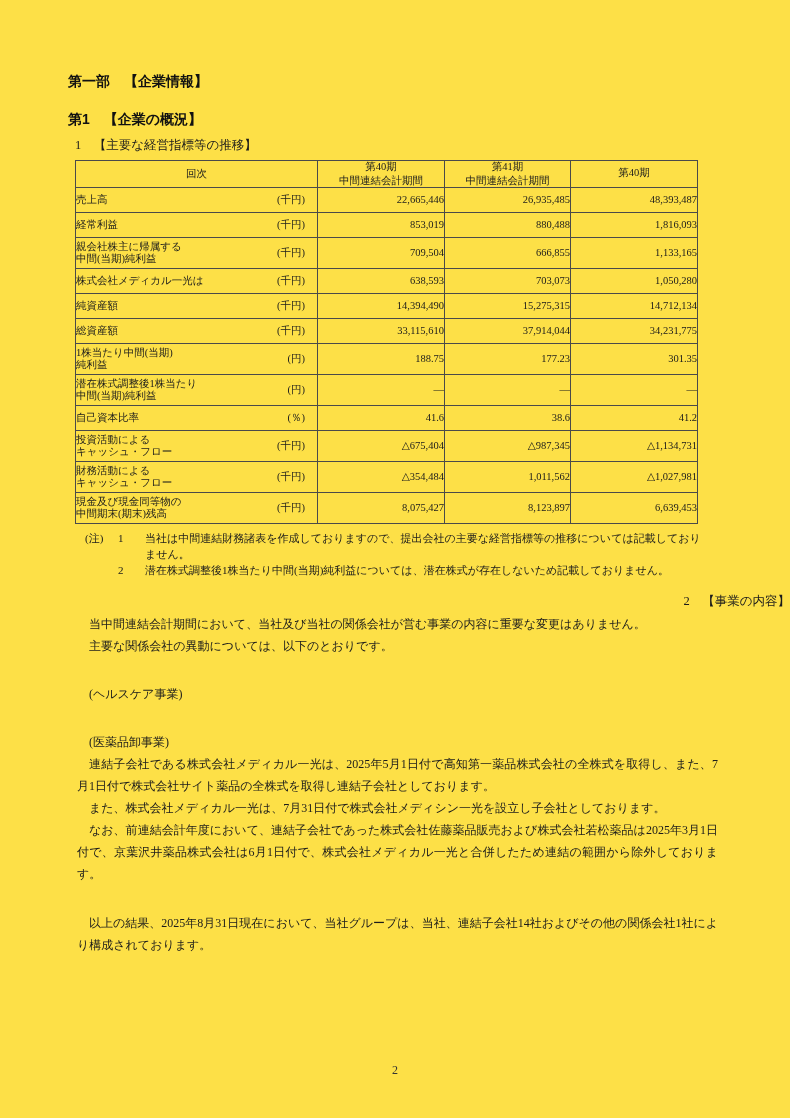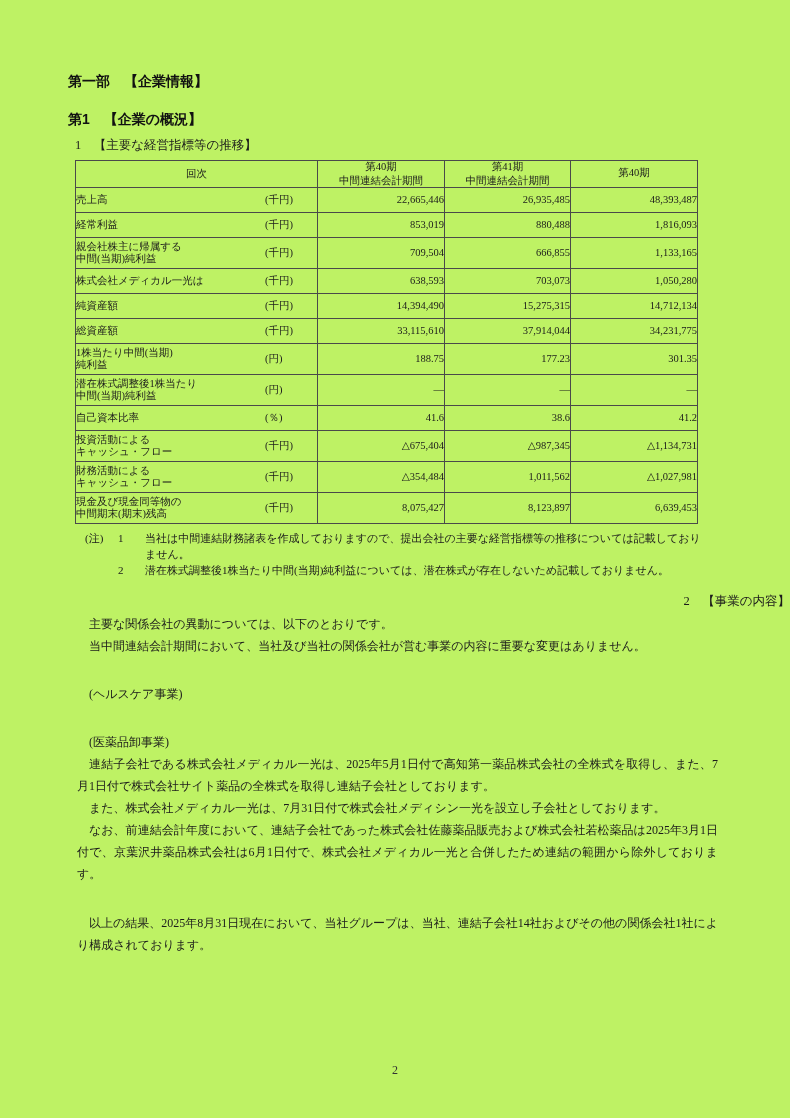--- a/index.html
+++ b/index.html
@@ -1,19 +1,19 @@
 <!DOCTYPE html>
 <html lang="ja"><head>
 <meta charset="utf-8">
 <style>
   html,body{margin:0;padding:0;background:#ffffff;}
   .page{
     position:relative;
     width:790px;height:1118px;
-    background:#bef264;
+    background:#fde047;
     color:#1b1b1b;
     font-family:"Liberation Serif","DejaVu Serif",serif;
     overflow:hidden;
     box-sizing:border-box;
     padding-top:73px;
   }
   .h-part{
     margin:0 0 0 68px;
     font-family:"Liberation Sans","DejaVu Sans",sans-serif;
     font-weight:700;font-size:14px;line-height:17px;color:#111;
@@ -43,21 +43,21 @@
   }
   td.hc{text-align:center;padding:2px 0;}
   td.hc .sub2{margin-top:2px;}
   td.range{padding:3px 0 3px 6px;text-align:left;}
   .range div{white-space:nowrap;}
   tr.r1 td{padding-top:6px;padding-bottom:6px;}
   tr.r2 td{padding-top:3px;padding-bottom:3px;}
   td.lbl{padding-left:5px;}
   .lblwrap{display:flex;align-items:center;}
   .lblname{flex:1;}
-  .unit{width:40px;text-align:left;padding-right:12px;flex:none;}
+  .unit{width:40px;text-align:right;padding-right:12px;flex:none;}
   td.num{text-align:right;padding-right:9px;font-variant-numeric:tabular-nums;}
   .notes{
     margin:6px 0 0 85px;
     width:633px;
     font-size:11px;line-height:16px;
   }
   .note-row{display:flex;}
   .note-marker{width:33px;flex:none;}
   .note-num{width:27px;flex:none;}
   .note-text{flex:1;max-width:565px;}
@@ -293,22 +293,22 @@
     <div class="note-row">
       <div class="note-marker"></div>
       <div class="note-num">2</div>
       <div class="note-text">潜在株式調整後1株当たり中間(当期)純利益については、潜在株式が存在しないため記載しておりません。</div>
     </div>
   </div>
 
   <div class="h-business">2　【事業の内容】</div>
 
   <div class="body-block intro">
+    <p>当中間連結会計期間において、当社及び当社の関係会社が営む事業の内容に重要な変更はありません。</p>
     <p>主要な関係会社の異動については、以下のとおりです。</p>
-    <p>当中間連結会計期間において、当社及び当社の関係会社が営む事業の内容に重要な変更はありません。</p>
   </div>
 
   <div class="body-block">
     <div class="biz-heading">(ヘルスケア事業)</div>
   </div>
 
   <div class="body-block">
     <div class="biz-heading">(医薬品卸事業)</div>
     <p>連結子会社である株式会社メディカル一光は、2025年5月1日付で高知第一薬品株式会社の全株式を取得し、また、7月1日付で株式会社サイト薬品の全株式を取得し連結子会社としております。</p>
     <p>また、株式会社メディカル一光は、7月31日付で株式会社メディシン一光を設立し子会社としております。</p>

